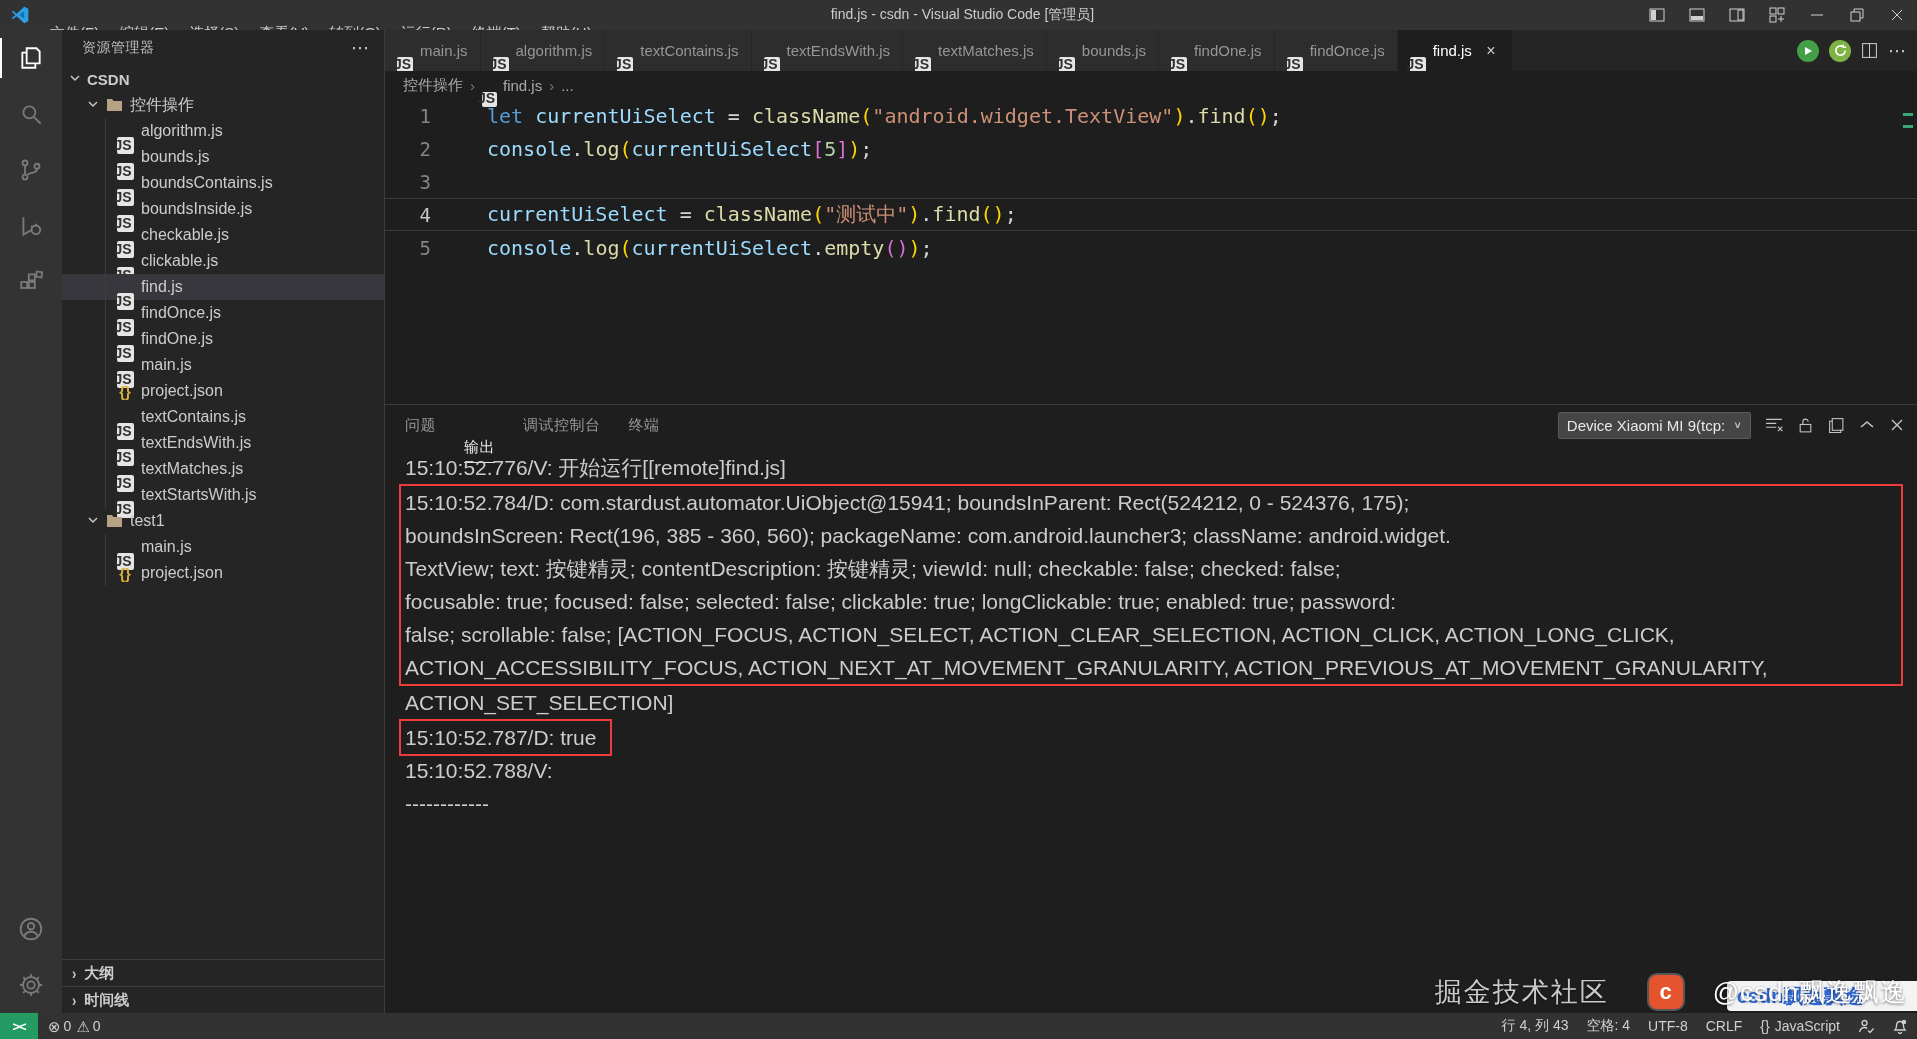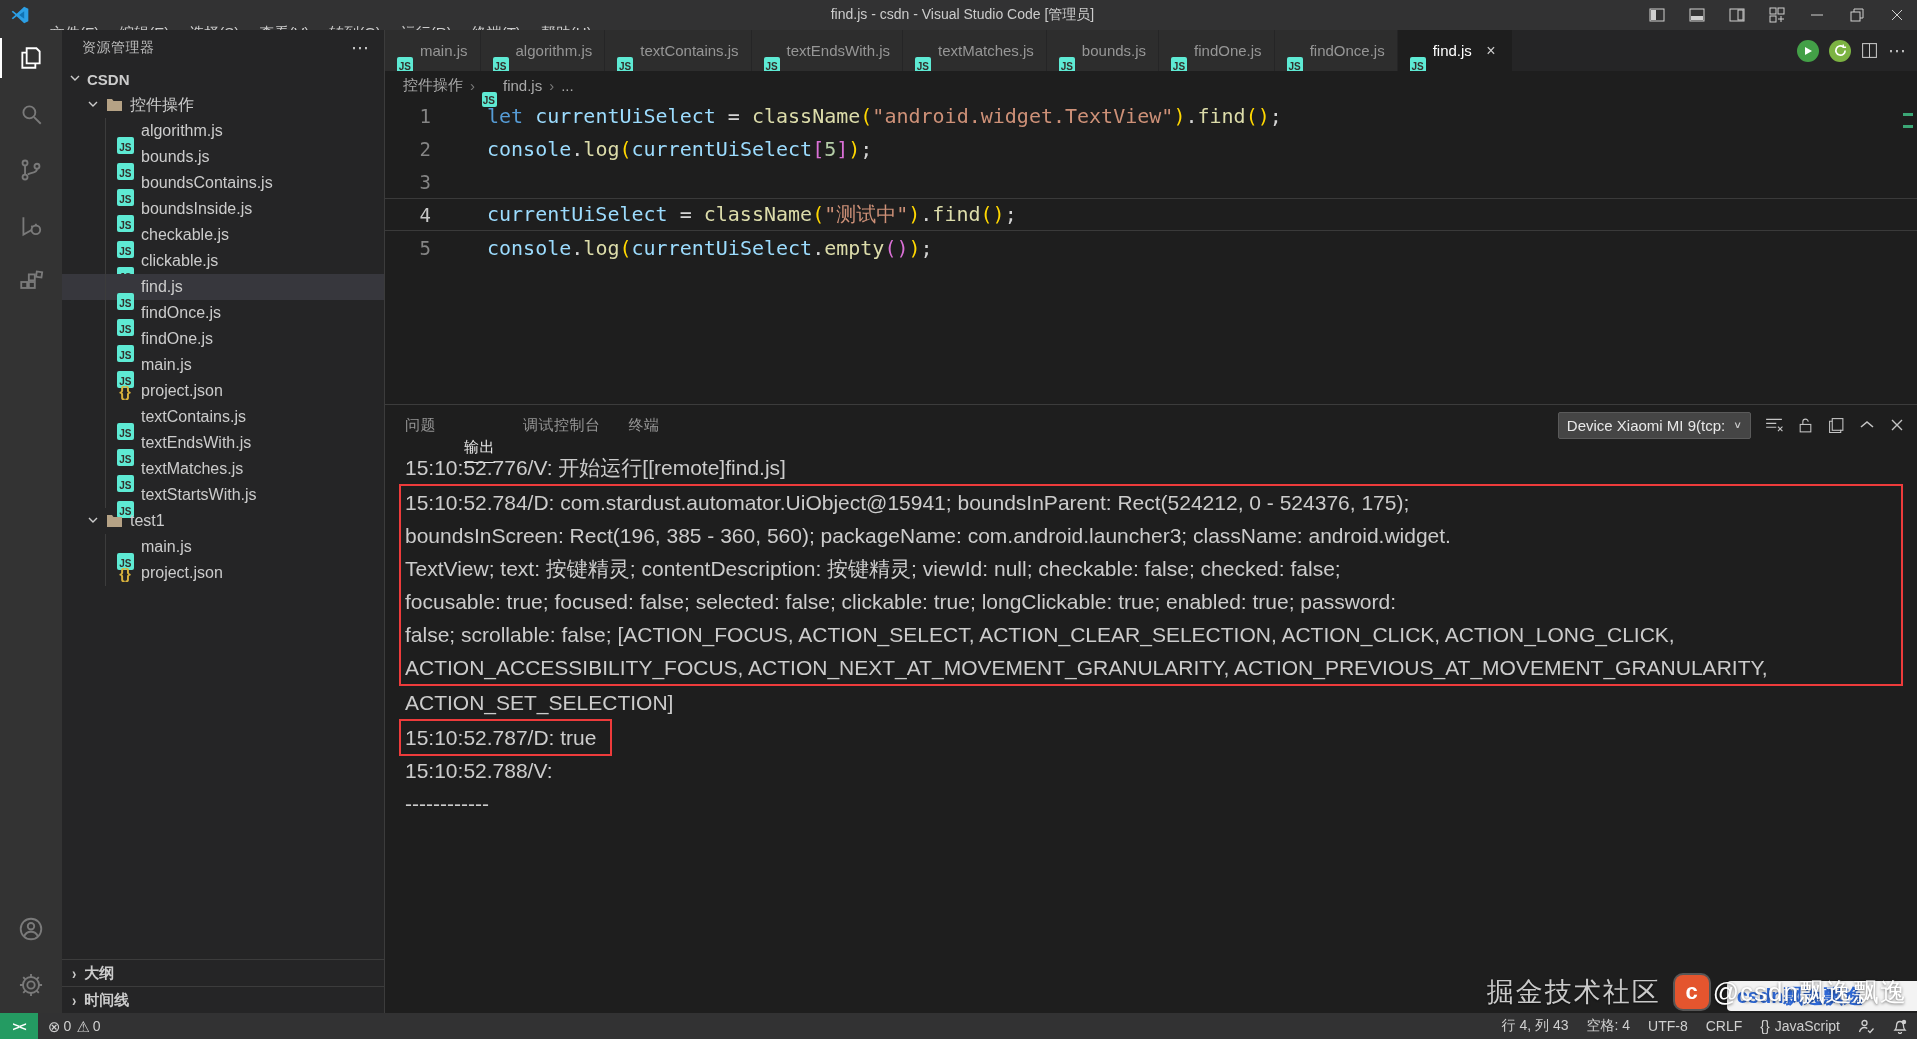--- a/index.html
+++ b/index.html
@@ -30,21 +30,21 @@
   
   .sidebar { width:323px; background:#252526; color:#cccccc; display:flex; flex-direction:column; border-right:1px solid #3c3c3c; flex:0 0 auto; }
   .sb-header { height:36px; display:flex; align-items:center; padding:0 14px 0 20px; font-size:14px; color:#bbbbbb; letter-spacing:.5px; }
   .sb-header-actions { margin-left:auto; color:#cccccc; font-size:18px; letter-spacing:1px; }
   .tree { flex:0 0 auto; }
   .tree-row { height:26px; display:flex; align-items:center; font-size:16px; cursor:pointer; position:relative; white-space:nowrap; }
   .tree-row.selected { background:#37373d; }
   .tree-row.root { font-weight:bold; font-size:15px; }
   .tree-chevron { width:16px; height:16px; margin-right:3px; flex:0 0 auto; }
   .tree-icon { width:18px; height:18px; margin-right:7px; display:flex; align-items:center; justify-content:center; flex:0 0 auto; }
-  .js-badge { width:17px; height:17px; background:#5eead4; color:#32302c; font-weight:bold; font-size:10px; display:flex; align-items:flex-end; justify-content:flex-end; padding:1px 2px; border-radius:2px; font-family:"Liberation Sans",sans-serif;margin-top:28px; }
+  .js-badge { width:17px; height:17px; background:#e5e5e5; color:#32302c; font-weight:bold; font-size:14px; display:flex; align-items:flex-end; justify-content:flex-end; padding:1px 2px; border-radius:2px; font-family:"Liberation Sans",sans-serif;margin-top:28px; }
   .json-badge { color:#d9b23c; font-size:15px; font-weight:bold; }
   .indent-guide { position:absolute; left:43px; top:0; bottom:0; border-left:1px solid #3c3c3c; }
   .sb-sections { margin-top:auto; }
   .sb-section { height:27px; border-top:1px solid #3c3c3c; display:flex; align-items:center; font-size:15px; font-weight:bold; color:#cccccc; padding-left:6px; }
   .sb-section .sec-chev { color:#cccccc; font-size:13px; margin:0 8px 0 4px; transform:scaleY(1.3); display:inline-block; }
 
   
   .editor-region { flex:1 1 auto; display:flex; flex-direction:column; min-width:0; background:#1e1e1e; }
 
   .tabbar { height:41px; background:#252526; display:flex; align-items:stretch; flex:0 0 auto; }
@@ -91,21 +91,21 @@
   
   .statusbar { height:26px; background:#323233; color:#d0d0d0; display:flex; align-items:center; font-size:14px; flex:0 0 auto; }
   .remote-block { width:38px; height:26px; background:#249b62; color:#ffffff; display:flex; align-items:center; justify-content:center; font-weight:bold; font-size:13px; letter-spacing:-1px; }
   .sb-problems { display:flex; align-items:center; gap:5px; padding:0 10px; height:26px; }
   .sb-problems span { display:flex; align-items:center; gap:3px; }
   .sb-right { margin-left:auto; display:flex; align-items:center; gap:0; }
   .status-item { padding:0 9px; height:26px; display:flex; align-items:center; gap:5px; }
   .glyph14 { font-size:15px; line-height:1; }
 
   
-  .watermark { position:absolute; right:10px; bottom:28px; display:flex; align-items:center; pointer-events:none; z-index:50; }
+  .watermark { position:absolute; right:10px; bottom:28px; display:flex; align-items:center; pointer-events:none; z-index:50;gap:26px; }
   .wm-juejin { color:#c9c9c9; font-size:27px; letter-spacing:2px; margin-right:14px; text-shadow:0 1px 2px rgba(0,0,0,.6); }
   .wm-logo { width:34px; height:34px; background:#e4552e; border-radius:8px; color:#ffffff; display:flex; align-items:center; justify-content:center; font-size:22px; font-weight:bold; margin-right:4px; box-shadow:0 0 0 2px rgba(255,255,255,.25); }
   .wm-stack { position:relative; height:38px; display:flex; align-items:center; }
   .wm-white-box { position:absolute; left:14px; top:8px; width:252px; height:30px; background:#ffffff; border-radius:4px; display:flex; align-items:center; padding-left:10px; color:#2f6de0; font-size:20px; font-weight:bold; opacity:.95; overflow:hidden; }
   .wm-handle { position:relative; color:#ffffff; font-size:26px; letter-spacing:1px; text-shadow:0 1px 3px rgba(0,0,0,.55); }
 </style>
 </head>
 <body>
 
 <div class="window">

